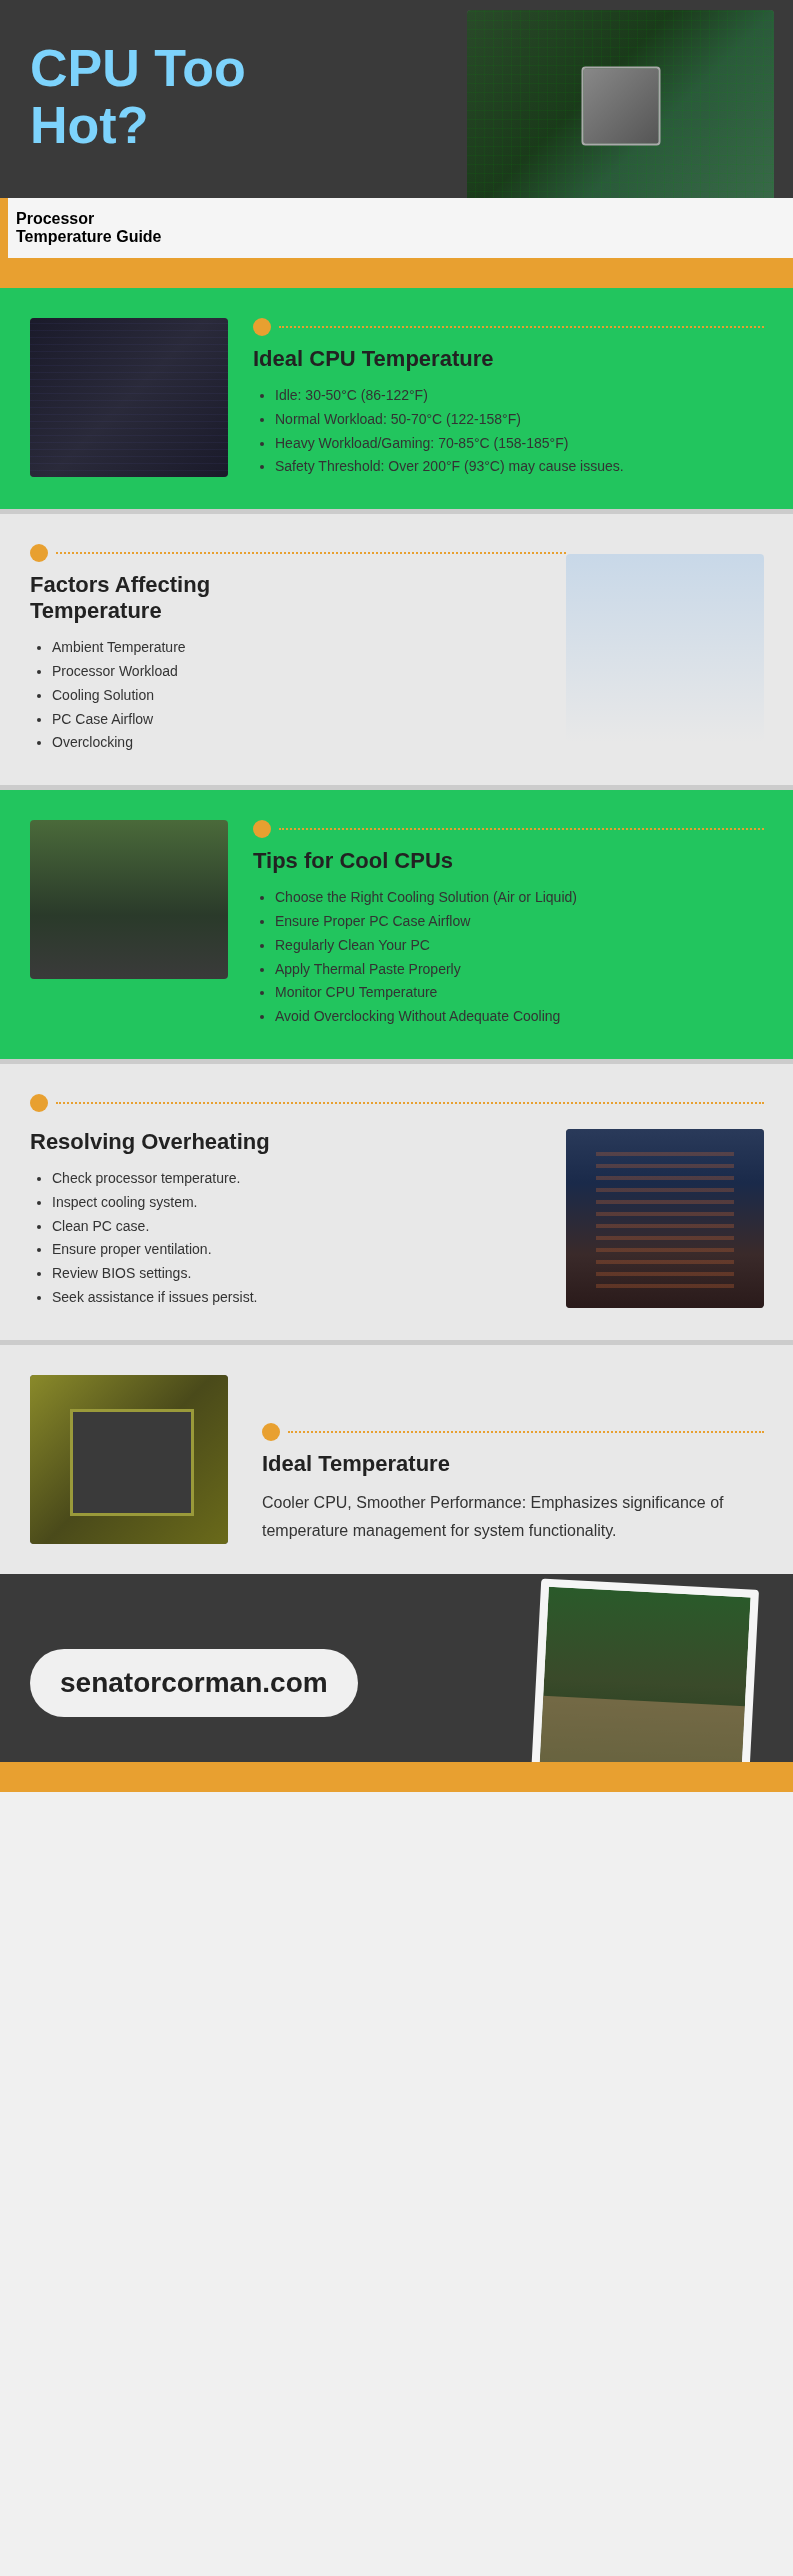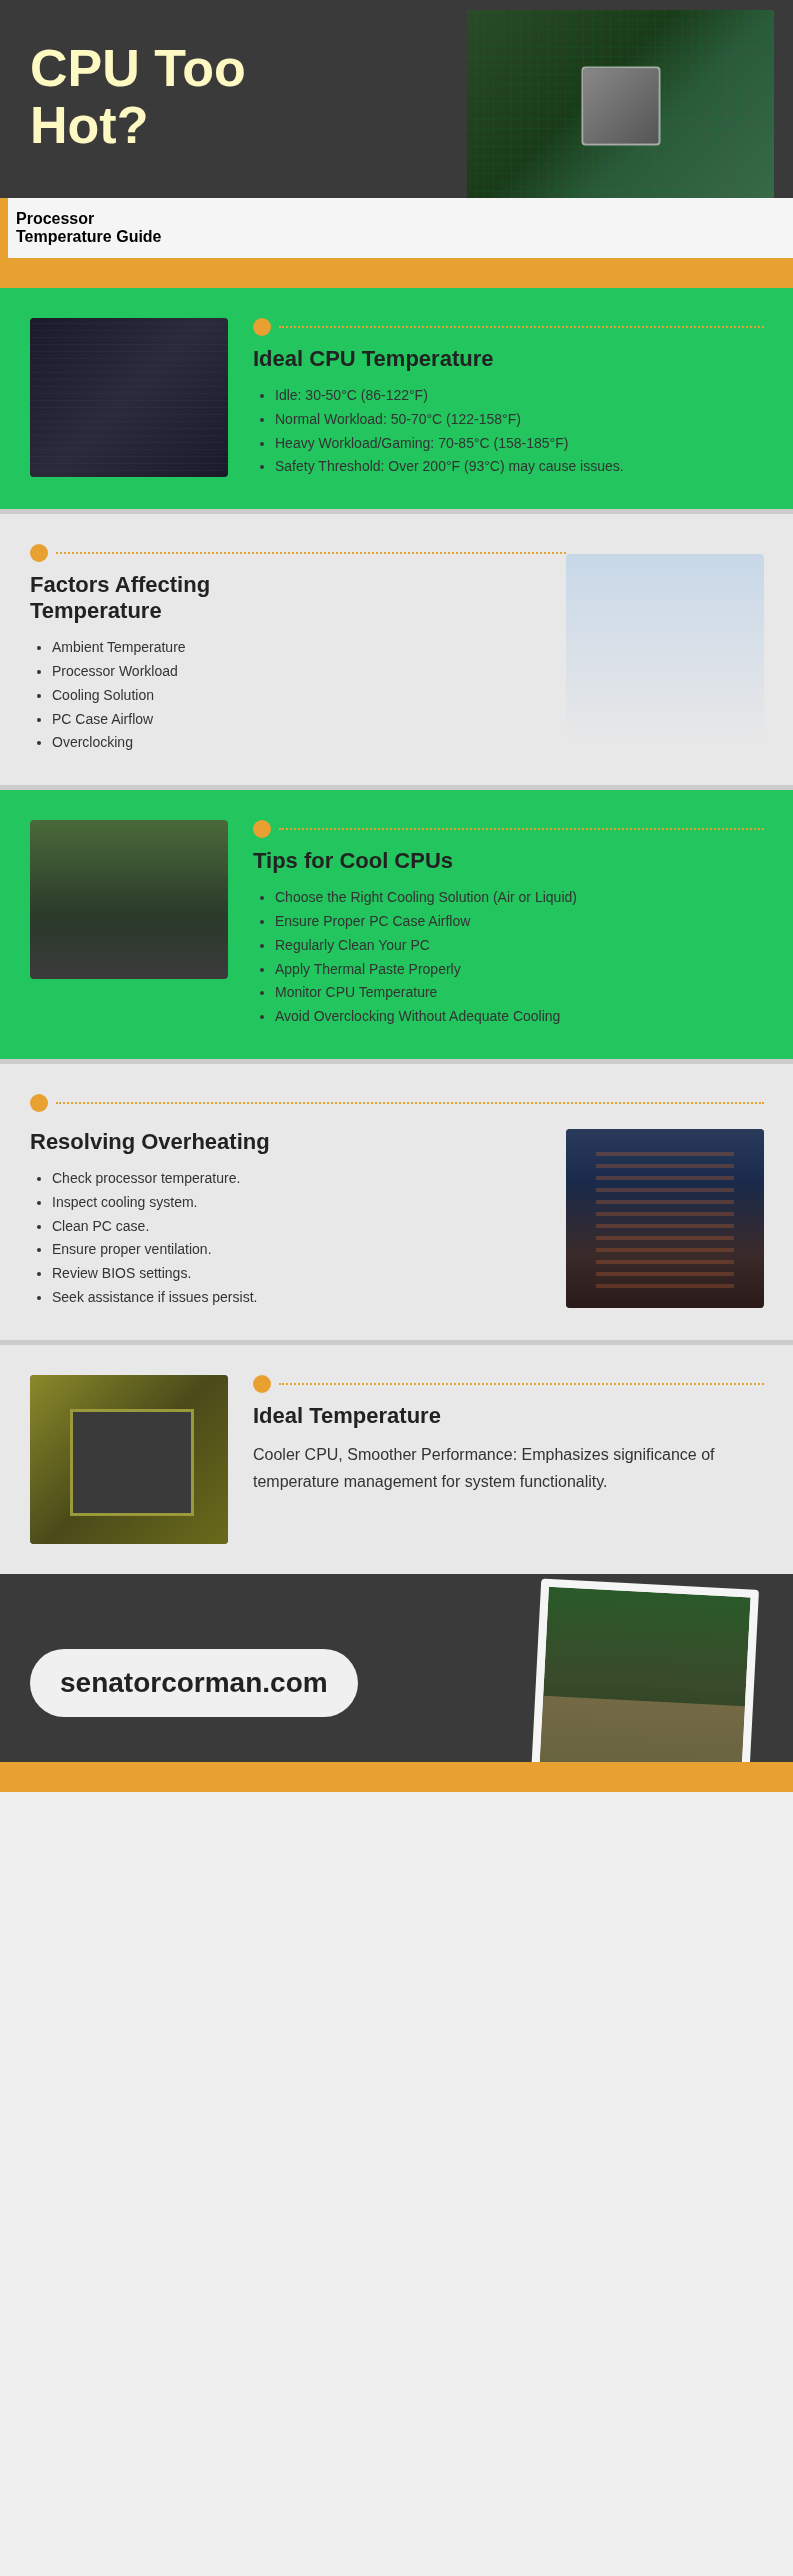--- a/index.html
+++ b/index.html
@@ -11,21 +11,21 @@
 
     
     .header {
       background: #3a3a3a;
       padding: 30px 30px 0 30px;
       position: relative;
       min-height: 198px;
       overflow: hidden;
     }
     .header-title {
-      color: #fef9c3;
+      color: #7dd3fc;
       font-size: 52px;
       font-weight: 900;
       line-height: 1.1;
       max-width: 278px;
       padding-top: 10px;
     }
     .header-image {
       position: absolute;
       right: 20px;
       top: 10px;
@@ -165,22 +165,22 @@
       min-width: 198px;
       height: 179px;
       background: #555;
       border-radius: 4px;
       overflow: hidden;
     }
 
     
     .ideal-temp-section {
       display: flex;
-      gap: 25px;
-      align-items: flex-start;
+      gap: 34px;
+      align-items: flex-end;
       padding: 30px 30px;
       background: #e8e8e8;
     }
     .ideal-temp-image {
       width: 198px;
       min-width: 198px;
       height: 169px;
       background: #555;
       border-radius: 4px;
       overflow: hidden;

